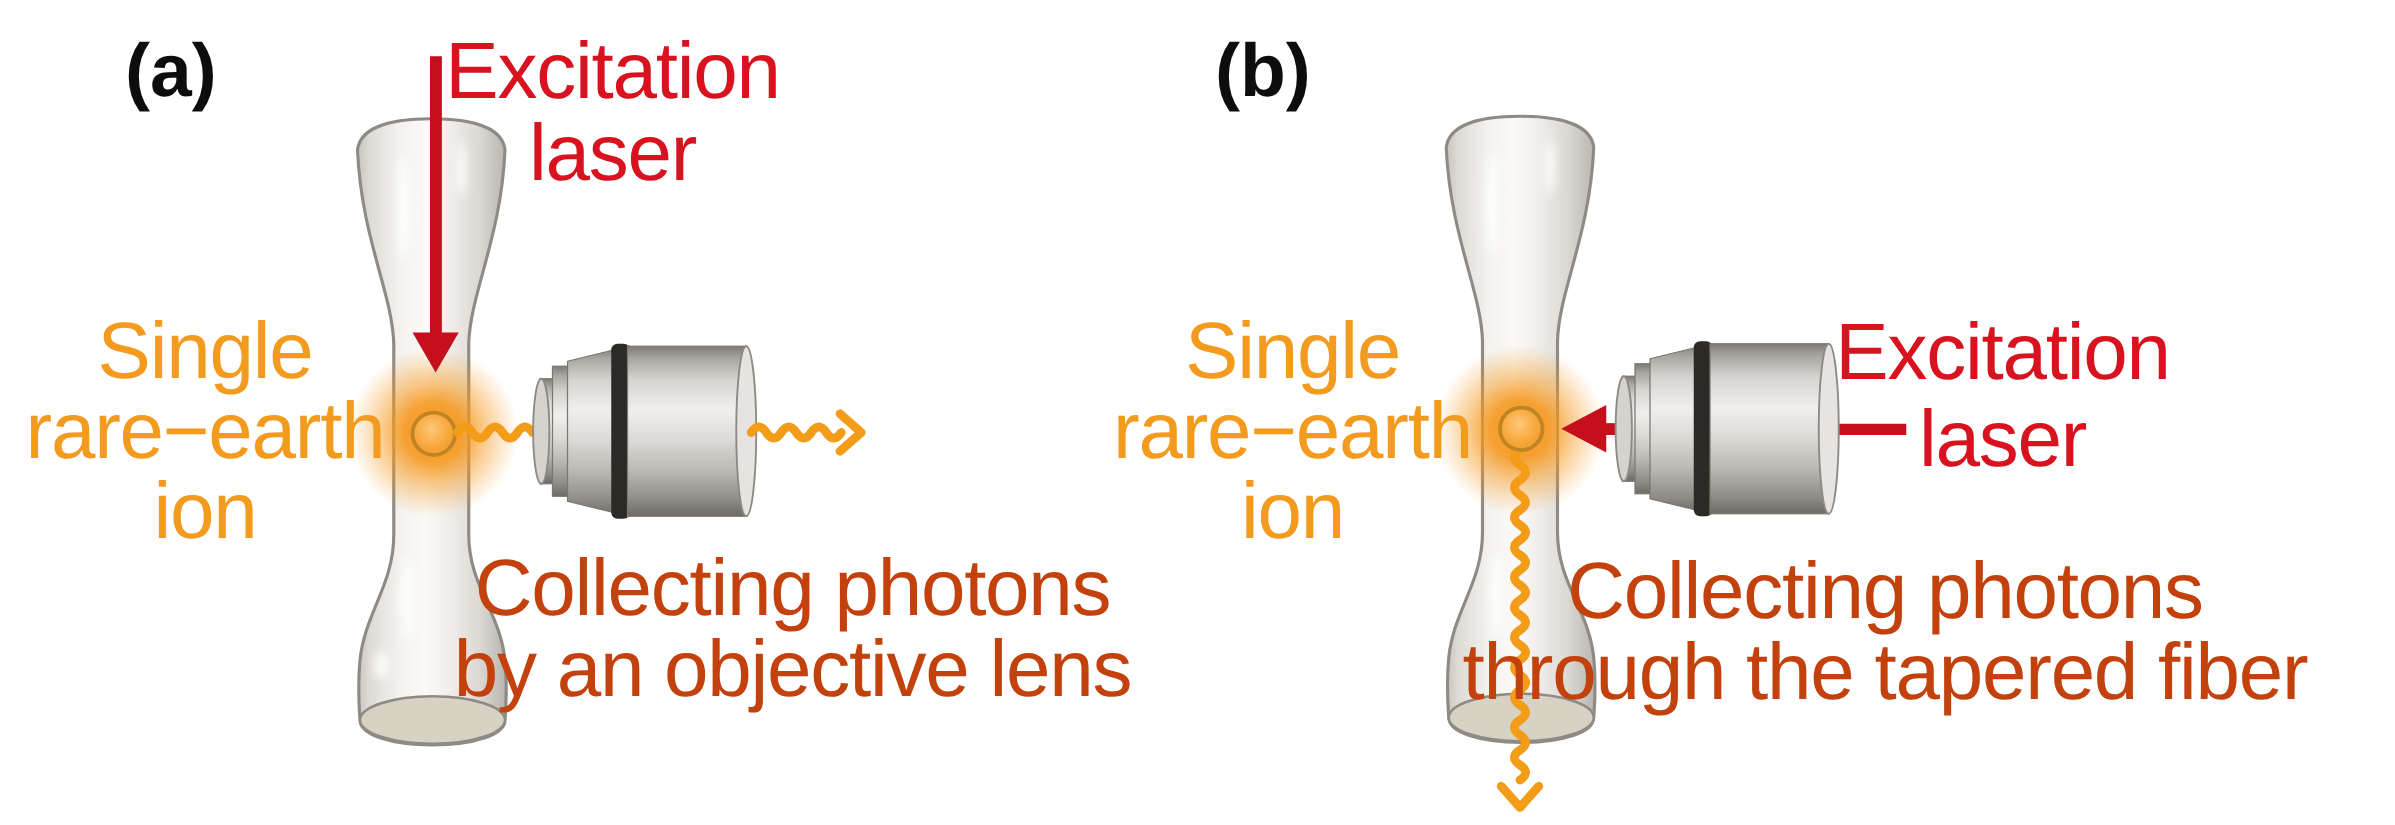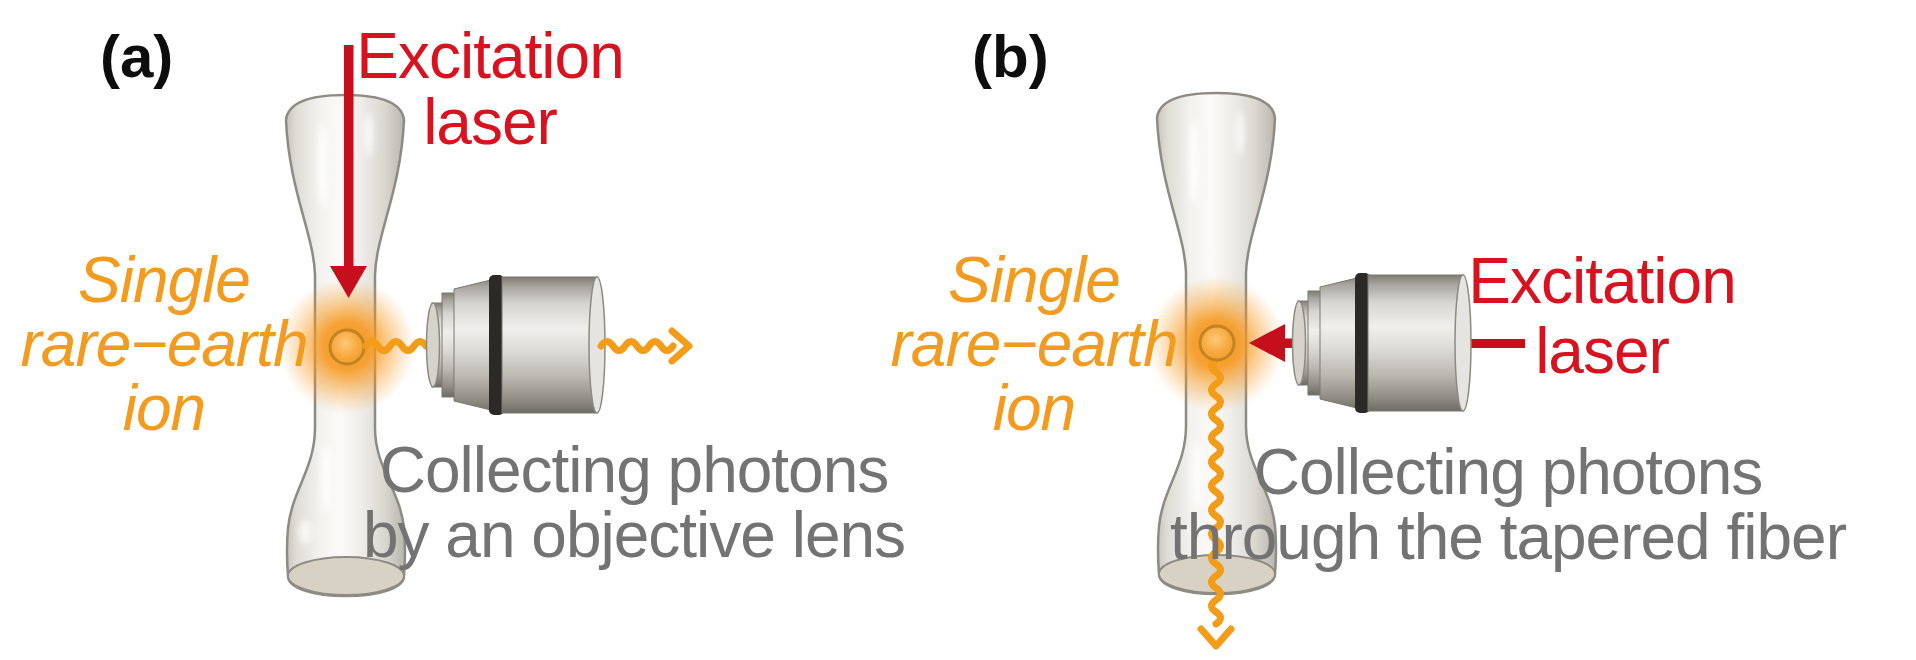--- a/index.html
+++ b/index.html
@@ -22,22 +22,22 @@
   }
   .panel-label {
     font-size:60px;
     font-weight:700;
     letter-spacing:0;
     color:#0d0d0d;
     transform:none;
     line-height:66px;
   }
   .red   { color:#d8131f; }
-  .orange{ color:#f29b1e;font-style:italic; }
-  .green { color:#737373; }
+  .orange{ color:#f29b1e; }
+  .green { color:#c2410c; }
   .lh66 { line-height:66px; }
   .lh70 { line-height:70px; }
   .lh65 { line-height:65px; }
 </style>
 </head>
 <body>
 
 <div class="stage">
 
   <svg class="gfx" width="1916" height="660" viewBox="0 0 1916 660">

